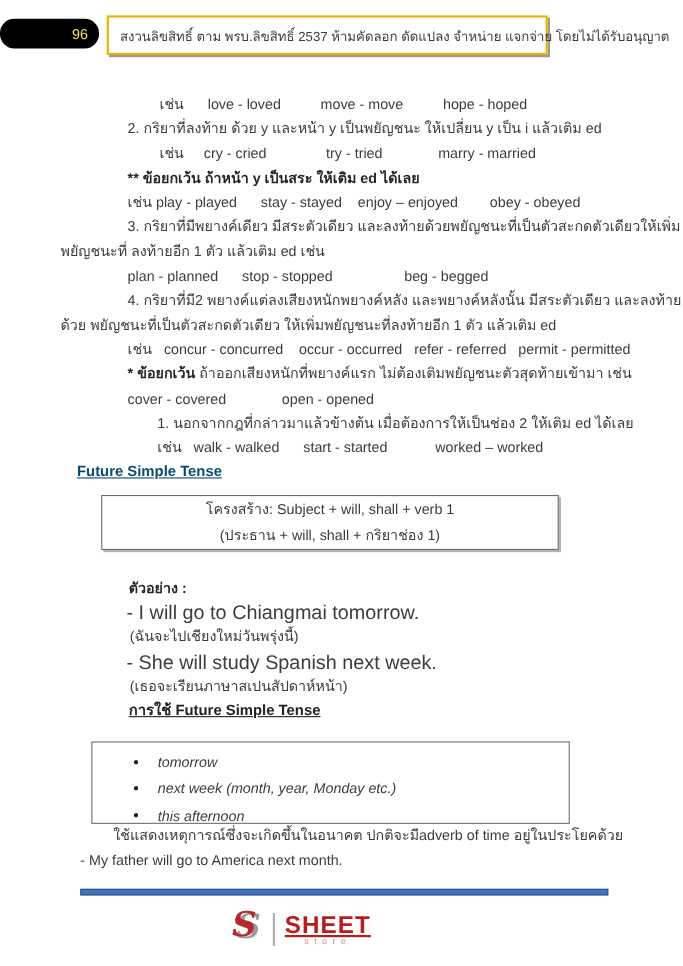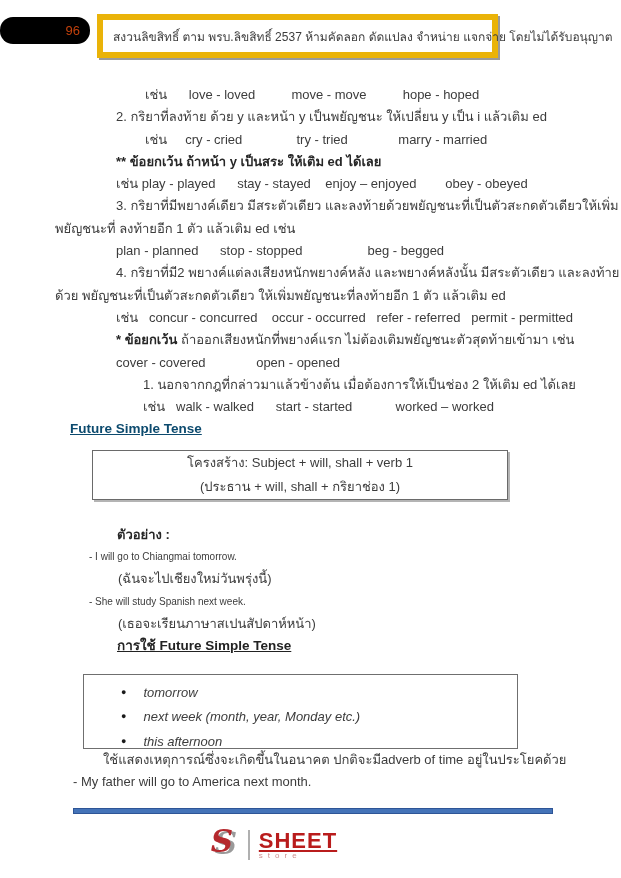--- a/index.html
+++ b/index.html
@@ -3,26 +3,26 @@
 <meta charset="utf-8">
 <style>
   html,body{margin:0;padding:0;background:#ffffff;}
   .page{
     position:relative;width:621px;height:878px;background:#fff;overflow:hidden;
     font-family:"Liberation Sans","DejaVu Sans",sans-serif;color:#3c3c3c;
   }
   
   .page-num-bar{
     position:absolute;left:0;top:17px;width:90px;height:27px;background:#000;
-    color:#c2410c;display:flex;align-items:center;justify-content:flex-end;
+    color:#fde047;display:flex;align-items:center;justify-content:flex-end;
     padding-right:10px;box-sizing:border-box;font-size:13px;border-radius:13px;
   }
   .copyright-box{
     position:absolute;left:97px;top:14px;width:401px;height:34px;
-    border:6px solid #eab308;box-shadow:2px 2px 0 #9a9a9a;background:#fff;
+    border:2px solid #eab308;box-shadow:2px 2px 0 #9a9a9a;background:#fff;
     display:flex;align-items:center;padding:16px 10px;box-sizing:border-box;
     font-size:12px;white-space:nowrap;
   }
   
   .content{position:absolute;top:84px;left:0;width:548px;}
   .ln{height:22.3px;line-height:22.3px;white-space:pre;font-size:13px;}
   .i1{margin-left:55px}
   .i2{margin-left:116px}
   .i3{margin-left:145px}
   .i4{margin-left:143px}
@@ -31,21 +31,21 @@
     margin-left:70px;height:22.3px;line-height:22.3px;font-size:13.5px;
     font-weight:bold;color:#0c4a6e;text-decoration:underline;
   }
   .struct-box{
     margin:9px 0 0 92px;width:416px;height:50px;box-sizing:border-box;
     border:1px solid #6a6a6a;box-shadow:2px 2px 0 #b4b4b4;background:#fff;
     display:flex;flex-direction:column;align-items:center;justify-content:space-between;
     font-size:13px;line-height:24px;text-align:center;
   }
   .ex-label{margin:24px 0 0 117px;height:22.3px;line-height:22.3px;font-size:13px;font-weight:bold;color:#262626}
-  .ex-en{margin-left:89px;height:22.3px;line-height:22.3px;font-size:10px;white-space:pre}
+  .ex-en{margin-left:115px;height:22.3px;line-height:22.3px;font-size:18px;white-space:pre}
   .ex-th{margin-left:118px;height:22.3px;line-height:22.3px;font-size:13px;white-space:pre}
   .usage-head{
     margin-left:117px;height:22.3px;line-height:22.3px;font-size:13.5px;
     font-weight:bold;color:#222;text-decoration:underline;
   }
   .bullet-box{
     margin:16px 0 0 83px;width:435px;height:75px;box-sizing:border-box;
     border:1px solid #6f6f6f;background:#fff;padding:5px 0 0 37px;font-style:italic;
   }
   .bullet-item{height:24.5px;line-height:24.5px;font-size:13px;}
@@ -58,21 +58,21 @@
     border:1px solid #2e5596;
   }
   
   .logo-row{margin-top:13px;display:flex;align-items:center;justify-content:center;gap:9px;}
   .logo-mark{position:relative;width:28px;height:36px;font-family:"DejaVu Serif","Liberation Serif",serif;font-weight:bold;font-style:italic;font-size:31px;}
   .logo-mark .sh{position:absolute;left:4px;top:-2px;color:#9a9a9a;}
   .logo-mark .mn{position:absolute;left:0;top:-4px;}
   .logo-divider{width:2px;height:30px;background:#b0b0b0;}
   .logo-text{display:flex;flex-direction:column;}
   .logo-name{font-size:22px;font-weight:bold;letter-spacing:1px;line-height:21px;}
-  .logo-sub{font-size:8px;letter-spacing:5px;line-height:9px;color:#cf9090;}
+  .logo-sub{font-size:8px;letter-spacing:5px;line-height:9px;color:#cf9090;text-align:center;}
 </style>
 </head>
 <body>
 
 <div class="page">
 
   <div class="page-num-bar">
     <span>96</span>
   </div>
 

